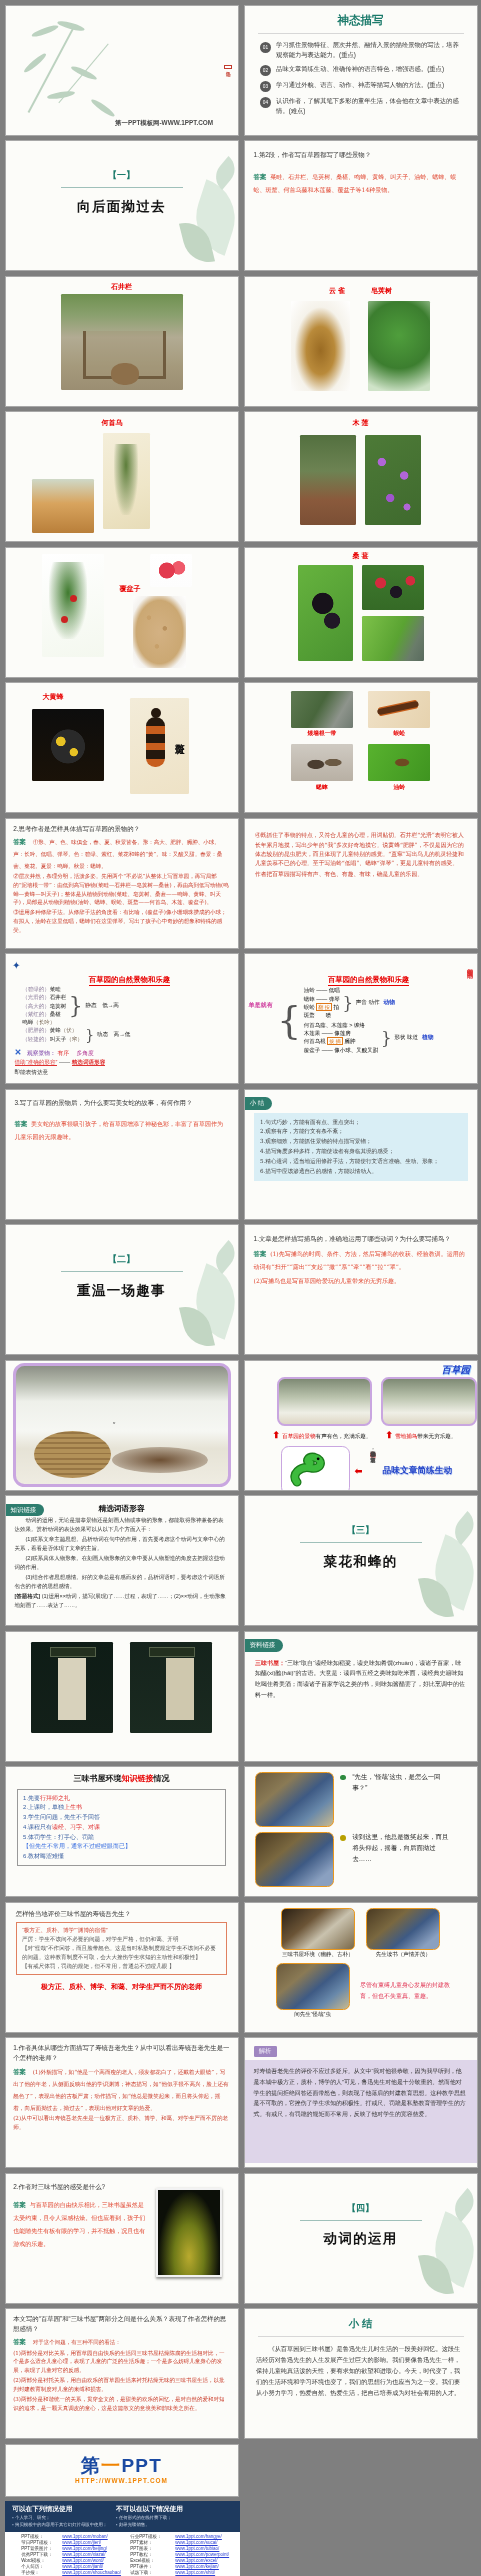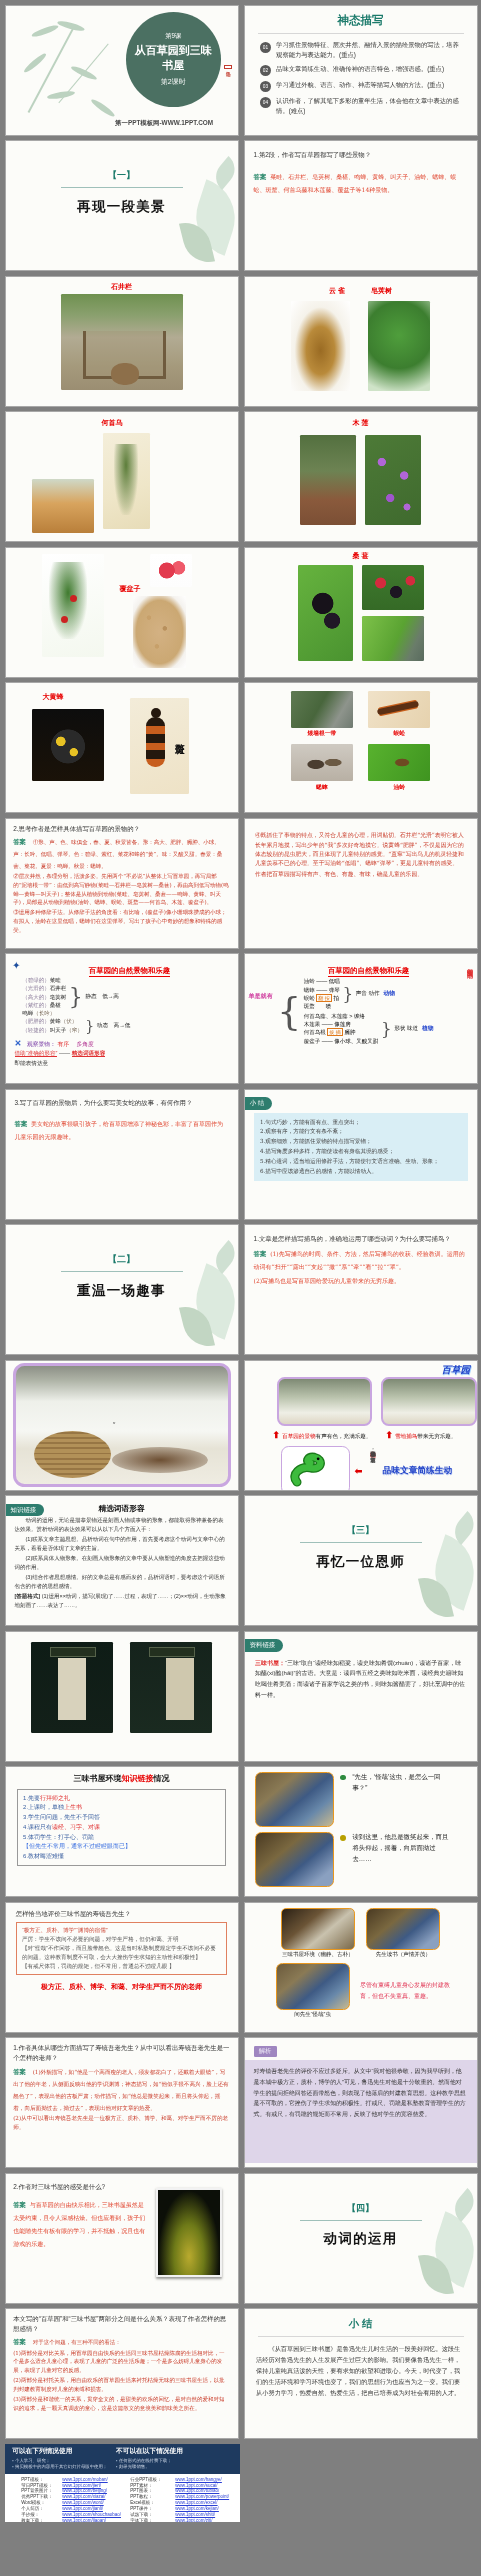--- a/index.html
+++ b/index.html
@@ -96,21 +96,21 @@
   .ph-room{width:72px;height:40px;border:1.9px solid #e8971e;border-radius:5.1px;background:linear-gradient(140deg,#2a2014 0%,#6b5436 35%,#c9c2ae 60%,#7a6848 100%);}
   .ph-plant-dark{width:62px;height:85px;border:2.6px solid #f2f2f2;box-shadow:0 1.3px 2.6px rgba(0,0,0,.4);background:radial-gradient(ellipse at 50% 78%,#b9aa2e 0%,#6e7a18 34%,#0c0f08 70%);}
   
   .pill{position:absolute;left:0;top:7.7px;background:#2e7d6e;color:#fff;font-size:6.4px;padding:1.9px 7.7px 1.9px 5.1px;border-radius:0 7px 7px 0;}
   .pill-purple{position:absolute;left:9px;top:7.7px;background:#9f86c0;color:#efeaf6;font-size:6.4px;padding:1.3px 5.1px;border-radius:1.3px;}
   .bluebox{margin:23px 9px 0 9px;background:#d9eef5;padding:5.1px 6.4px;}
   .bluebox div{font-size:5.6px;color:#444;line-height:1.75;font-family:"DejaVu Serif",serif;}
   .purplebox{margin:22px 0 0 0;background:#ded5e9;padding:6.4px 9px;height:90px;}
   .purplebox div{font-size:5.9px;color:#333;line-height:1.8;}
   
-  .dia-title{color:#e80000;font-weight:bold;font-size:7.4px;text-align:center;margin-top:12px;padding-left:16px;}
+  .dia-title{color:#e80000;font-weight:bold;font-size:7.4px;text-align:center;margin-top:21px;padding-left:16px;}
   .dia-title u{text-decoration:none;border-bottom:1.3px solid #e80000;padding-bottom:0.6px;}
   .star{position:absolute;left:6.4px;top:5.1px;color:#1f4f9e;font-size:10.3px;}
   .dgrow{display:flex;align-items:center;margin-left:16.7px;}
   .dgl{font-size:5.5px;line-height:1.5;}
   .dgl .adj{color:#8a7a9a;} .dgl .noun{color:#222;} .dgl .ext{color:#7a6a5a;}
   .brace{font-size:22px;color:#555;font-weight:normal;margin:0 2.6px;font-family:"DejaVu Serif",serif;}
   .dglab{font-size:5.6px;color:#222;line-height:1.4;}
   .obsrow{margin:3.8px 0 0 9px;font-size:5.8px;}
   .xicon{color:#3366cc;font-weight:bold;font-size:8.3px;margin-right:3.8px;}
   .obs-t{color:#7030a0;} .obs-a{color:#e03030;} .obs-b{color:#b03090;}
@@ -172,26 +172,20 @@
       <div class="bamboo">
         <i class="stem1"></i>
           <i class="stem2"></i>
         <i class="lf lf1"></i>
           <i class="lf lf2"></i>
           <i class="lf lf3"></i>
           <i class="lf lf4"></i>
           <i class="lf lf5"></i>
           <i class="lf lf6"></i>
       </div>
-      <div class="cover-circle">
-        <span class="c-tag">第9课</span>
-        <span class="c-main">从百草园到三味</span>
-        <span class="c-main">书屋</span>
-        <span class="c-sub">第2课时</span>
-      </div>
       <span class="seal vert">鲁迅</span>
       <div class="wm">第一PPT模板网-WWW.1PPT.COM</div>
     </div>
     <div class="slide">
       <div class="teal-title">神态描写</div>
       <div class="hr"></div>
       <div class="obj">
           <span class="num">01</span>
           <span class="obj-t">学习抓住景物特征、层次井然、融情入景的描绘景物的写法，培养观察能力与表达能力。(重点)</span>
         </div>
@@ -208,21 +202,21 @@
           <span class="obj-t">认识作者，了解其笔下多彩的童年生活，体会他在文章中表达的感情。(难点)</span>
         </div>
     </div>
   </div>
 
   <div class="row">
     <div class="slide">
       <div class="sec">
         <div class="sec-tag">【一】</div>
         <div class="sec-line"></div>
-        <div class="sec-title">再现一段美景</div>
+        <div class="sec-title">向后面拗过去</div>
       </div>
       <div class="leafdeco">
           <i class="bl1"></i>
           <i class="bl2"></i>
           <i class="bl3"></i>
         </div>
     </div>
     <div class="slide">
       <div class="pad">
         <p class="q">1.第2段，作者写百草园都写了哪些景物？</p>
@@ -510,21 +504,21 @@
         <p class="pk" style="font-size:5.5px;margin:1.3px 0;">(1)联系文章主题思想。品析动词在句中的作用，首先要考虑这个动词与文章中心的关系，看看是否体现了文章的主旨。</p>
         <p class="pk" style="font-size:5.5px;margin:1.3px 0;">(2)联系具体人物形象。在刻画人物形象的文章中要从人物塑造的角度去把握这些动词的作用。</p>
         <p class="pk" style="font-size:5.5px;margin:1.3px 0;">(3)结合作者思想感情。好的文章总是有感而发的，品析词语时，要考虑这个词语所包含的作者的思想感情。</p>
         <p class="pk" style="font-size:5.5px;margin:1.3px 0;text-indent:0;"><b>[答题格式]</b> <span>(1)运用××动词，描写(展现)了……过程，表现了……；(2)××动词，生动形象地刻画了……表达了……。</span></p>
       </div>
     </div>
     <div class="slide">
       <div class="sec">
         <div class="sec-tag">【三】</div>
         <div class="sec-line"></div>
-        <div class="sec-title">再忆一位恩师</div>
+        <div class="sec-title">菜花和蜂的</div>
       </div>
       <div class="leafdeco">
           <i class="bl1"></i>
           <i class="bl2"></i>
           <i class="bl3"></i>
         </div>
     </div>
   </div>
 
   <div class="row">
@@ -659,20 +653,27 @@
         <p class="p" style="font-size:5.5px;">(3)两部分是和谐统一的关系，贯穿全文的，是甜美的欢乐的回忆，是对自然的爱和对知识的追求，是一颗天真调皮的童心，这是这篇散文的意境美和韵味美之所在。</p>
       </div>
     </div>
     <div class="slide">
       <div class="teal-title" style="font-size:10.3px;">小 结</div>
       <div class="hr"></div>
       <div style="padding:0 11.5px;font-size:6.2px;color:#333;line-height:1.8;text-indent:2em;">《从百草园到三味书屋》是鲁迅先生儿时生活的一段美好回忆。这段生活经历对鲁迅先生的人生发展产生过巨大的影响。我们要像鲁迅先生一样，保持儿童纯真活泼的天性，要有求知的欲望和进取心。今天，时代变了，我们的生活环境和学习环境也变了，我们的思想行为也应当为之一变。我们要从小努力学习，热爱自然、热爱生活，把自己培养成为对社会有用的人才。</div>
     </div>
   </div>
 
+  <div class="row row19">
+    <div class="slide logo-slide">
+      <div class="l1"><span>第</span><span class="o">一</span><span>PPT</span></div>
+      <div class="l2">HTTP://WWW.1PPT.COM</div>
+    </div>
+    <div class="spacer"></div>
+  </div>
 
   <div class="footer">
     <div class="fnav">
       <div class="fcol1">
         <div class="ftitle">可以在下列情况使用</div>
         <div class="fbul">个人学习、研究；</div>
         <div class="fbul">拷贝模板中的内容用于其它幻灯片母版中使用；</div>
       </div>
       <div class="fcol2">
         <div class="ftitle">不可以在以下情况使用</div>

